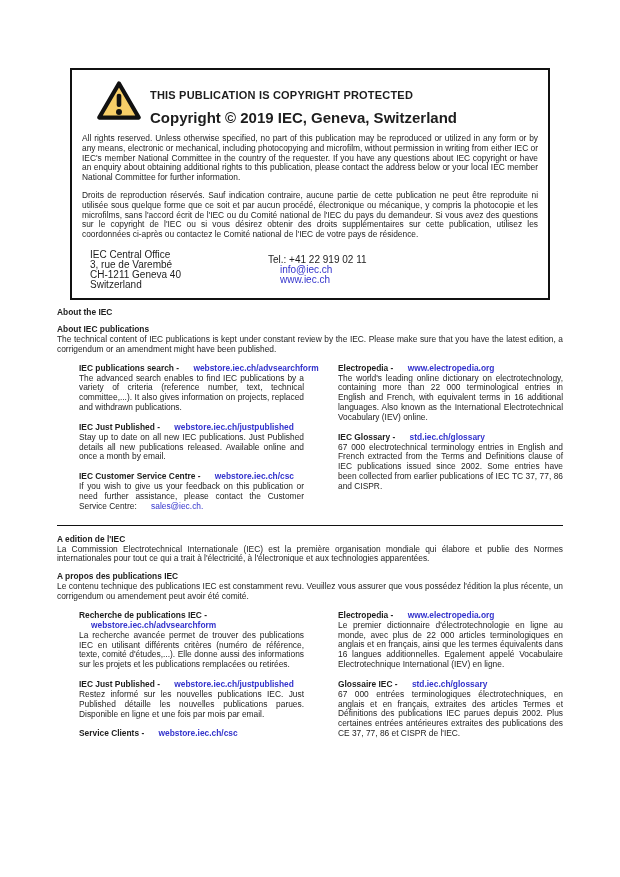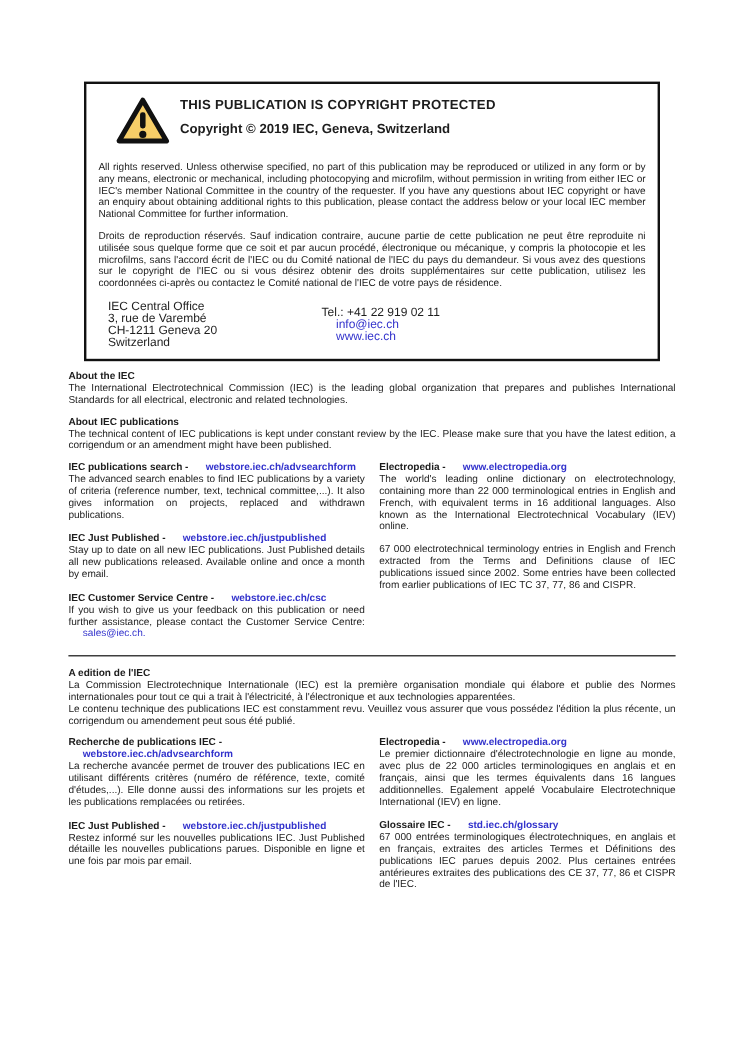--- a/index.html
+++ b/index.html
@@ -14,36 +14,36 @@
     padding-top:68px;
     overflow:hidden;
   }
   
   .copyright-box {
     margin:0 70px;
     border:2px solid #111;
     padding:6px 8px 6px 8px;
     box-sizing:border-box;
   }
-  .box-header { display:flex; align-items:flex-start; gap:8px; margin:4px 0 4px 16px; }
+  .box-header { display:flex; align-items:flex-end; gap:8px; margin:4px 0 4px 16px; }
   .warning-icon { flex:0 0 auto; }
   .box-titles { padding-top:2px; }
   .box-title { font-size:11px; font-weight:bold; letter-spacing:.2px; }
-  .box-subtitle { font-size:11px; font-weight:bold; margin-top:8px; }
+  .box-subtitle { font-size:15px; font-weight:bold; margin-top:8px; }
   .box-para { font-size:8.4px; line-height:9.8px; text-align:justify; margin:8px 2px 0 2px; }
   .address-row { display:flex; margin:10px 2px 2px 10px; font-size:10px; line-height:10px;align-items:center; }
   .address-block { width:178px; }
   .contact-block { }
   .lnk { color:#3333CC; text-decoration:none; cursor:pointer;padding-left:12px; }
   
   .content { margin:7px 57px 0 57px; }
   .sec-h { font-size:8.4px; font-weight:bold; margin:7px 0 1px 0; }
   .sec-b { font-size:8.4px; line-height:9.8px; text-align:justify; }
   .cols { display:flex; gap:12px; margin-top:8px; }
-  .col { flex:1 1 0; min-width:0; }
+  .col { flex:1 1 0; min-width:0;margin-left:22px; }
   .sub { margin-bottom:9px; }
   .sub-h { font-size:8.4px; font-weight:bold; white-space:nowrap; }
   .sub-h.stacked { white-space:normal; }
   .sub-h.stacked .lnk { display:block; }
   .sub-b { font-size:8.4px; line-height:9.8px; text-align:justify; margin-top:1px; }
   .divider { border:0; border-top:1.5px solid #111; margin:4px 0 8px 0; }
 </style>
 </head>
 <body>
 
@@ -64,35 +64,34 @@
       </div>
     </div>
 
     <div class="box-para">All rights reserved. Unless otherwise specified, no part of this publication may be reproduced or utilized in any form or by any means, electronic or mechanical, including photocopying and microfilm, without permission in writing from either IEC or IEC's member National Committee in the country of the requester. If you have any questions about IEC copyright or have an enquiry about obtaining additional rights to this publication, please contact the address below or your local IEC member National Committee for further information.</div>
     <div class="box-para">Droits de reproduction réservés. Sauf indication contraire, aucune partie de cette publication ne peut être reproduite ni utilisée sous quelque forme que ce soit et par aucun procédé, électronique ou mécanique, y compris la photocopie et les microfilms, sans l'accord écrit de l'IEC ou du Comité national de l'IEC du pays du demandeur. Si vous avez des questions sur le copyright de l'IEC ou si vous désirez obtenir des droits supplémentaires sur cette publication, utilisez les coordonnées ci-après ou contactez le Comité national de l'IEC de votre pays de résidence.</div>
 
     <div class="address-row">
       <div class="address-block">
         <div>IEC Central Office</div>
         <div>3, rue de Varembé</div>
-        <div>CH-1211 Geneva 20</div>
+        <div>CH-1211 Geneva 40</div>
         <div>Switzerland</div>
       </div>
       <div class="contact-block">
         <div>Tel.: +41 22 919 02 11</div>
         <div><span class="lnk">info@iec.ch</span></div>
         <div><span class="lnk">www.iec.ch</span></div>
       </div>
     </div>
   </div>
 
   <div class="content">
 
     <div class="sec-h">About the IEC</div>
-    <div class="sec-b">The International Electrotechnical Commission (IEC) is the leading global organization that prepares and publishes International Standards for all electrical, electronic and related technologies.</div>
 
     <div class="sec-h">About IEC publications</div>
     <div class="sec-b">The technical content of IEC publications is kept under constant review by the IEC. Please make sure that you have the latest edition, a corrigendum or an amendment might have been published.</div>
 
     <div class="cols">
       <div class="col">
         <div class="sub">
           <div class="sub-h"><span>IEC publications search - </span><span class="lnk">webstore.iec.ch/advsearchform</span></div>
           <div class="sub-b">The advanced search enables to find IEC publications by a variety of criteria (reference number, text, technical committee,...). It also gives information on projects, replaced and withdrawn publications.</div>
         </div>
@@ -104,43 +103,46 @@
           <div class="sub-h"><span>IEC Customer Service Centre - </span><span class="lnk">webstore.iec.ch/csc</span></div>
           <div class="sub-b"><span>If you wish to give us your feedback on this publication or need further assistance, please contact the Customer Service Centre: </span><span class="lnk">sales@iec.ch.</span></div>
         </div>
       </div>
       <div class="col">
         <div class="sub">
           <div class="sub-h"><span>Electropedia - </span><span class="lnk">www.electropedia.org</span></div>
           <div class="sub-b">The world's leading online dictionary on electrotechnology, containing more than 22 000 terminological entries in English and French, with equivalent terms in 16 additional languages. Also known as the International Electrotechnical Vocabulary (IEV) online.</div>
         </div>
         <div class="sub">
+          <div class="sub-h"><span>IEC Glossary - </span><span class="lnk">std.iec.ch/glossary</span></div>
           <div class="sub-b">67 000 electrotechnical terminology entries in English and French extracted from the Terms and Definitions clause of IEC publications issued since 2002. Some entries have been collected from earlier publications of IEC TC 37, 77, 86 and CISPR.</div>
         </div>
       </div>
     </div>
 
     <hr class="divider">
 
     <div class="sec-h">A edition de l'IEC</div>
-    <div class="sec-b">La Commission Electrotechnique Internationale (IEC) est la première organisation mondiale qui élabore et publie des Normes internationales pour tout ce qui a trait à l'électricité, à l'électronique et aux technologies apparentées.</div>
+    <div class="sec-b">La Commission Electrotechnical Internationale (IEC) est la première organisation mondiale qui élabore et publie des Normes internationales pour tout ce qui a trait à l'électricité, à l'électronique et aux technologies apparentées.</div>
 
-    <div class="sec-b">Le contenu technique des publications IEC est constamment revu. Veuillez vous assurer que vous possédez l'édition la plus récente, un corrigendum ou amendement peut sous été publié.</div>
+    <div class="sec-h">A propos des publications IEC</div>
+    <div class="sec-b">Le contenu technique des publications IEC est constamment revu. Veuillez vous assurer que vous possédez l'édition la plus récente, un corrigendum ou amendement peut avoir été comité.</div>
 
     <div class="cols">
       <div class="col">
         <div class="sub">
           <div class="sub-h stacked"><span>Recherche de publications IEC -</span><span class="lnk">webstore.iec.ch/advsearchform</span></div>
           <div class="sub-b">La recherche avancée permet de trouver des publications IEC en utilisant différents critères (numéro de référence, texte, comité d'études,...). Elle donne aussi des informations sur les projets et les publications remplacées ou retirées.</div>
         </div>
         <div class="sub">
           <div class="sub-h"><span>IEC Just Published - </span><span class="lnk">webstore.iec.ch/justpublished</span></div>
           <div class="sub-b">Restez informé sur les nouvelles publications IEC. Just Published détaille les nouvelles publications parues. Disponible en ligne et une fois par mois par email.</div>
         </div>
         <div class="sub">
+          <div class="sub-h"><span>Service Clients - </span><span class="lnk">webstore.iec.ch/csc</span></div>
         </div>
       </div>
       <div class="col">
         <div class="sub">
           <div class="sub-h"><span>Electropedia - </span><span class="lnk">www.electropedia.org</span></div>
           <div class="sub-b">Le premier dictionnaire d'électrotechnologie en ligne au monde, avec plus de 22 000 articles terminologiques en anglais et en français, ainsi que les termes équivalents dans 16 langues additionnelles. Egalement appelé Vocabulaire Electrotechnique International (IEV) en ligne.</div>
         </div>
         <div class="sub">
           <div class="sub-h"><span>Glossaire IEC - </span><span class="lnk">std.iec.ch/glossary</span></div>
           <div class="sub-b">67 000 entrées terminologiques électrotechniques, en anglais et en français, extraites des articles Termes et Définitions des publications IEC parues depuis 2002. Plus certaines entrées antérieures extraites des publications des CE 37, 77, 86 et CISPR de l'IEC.</div>

